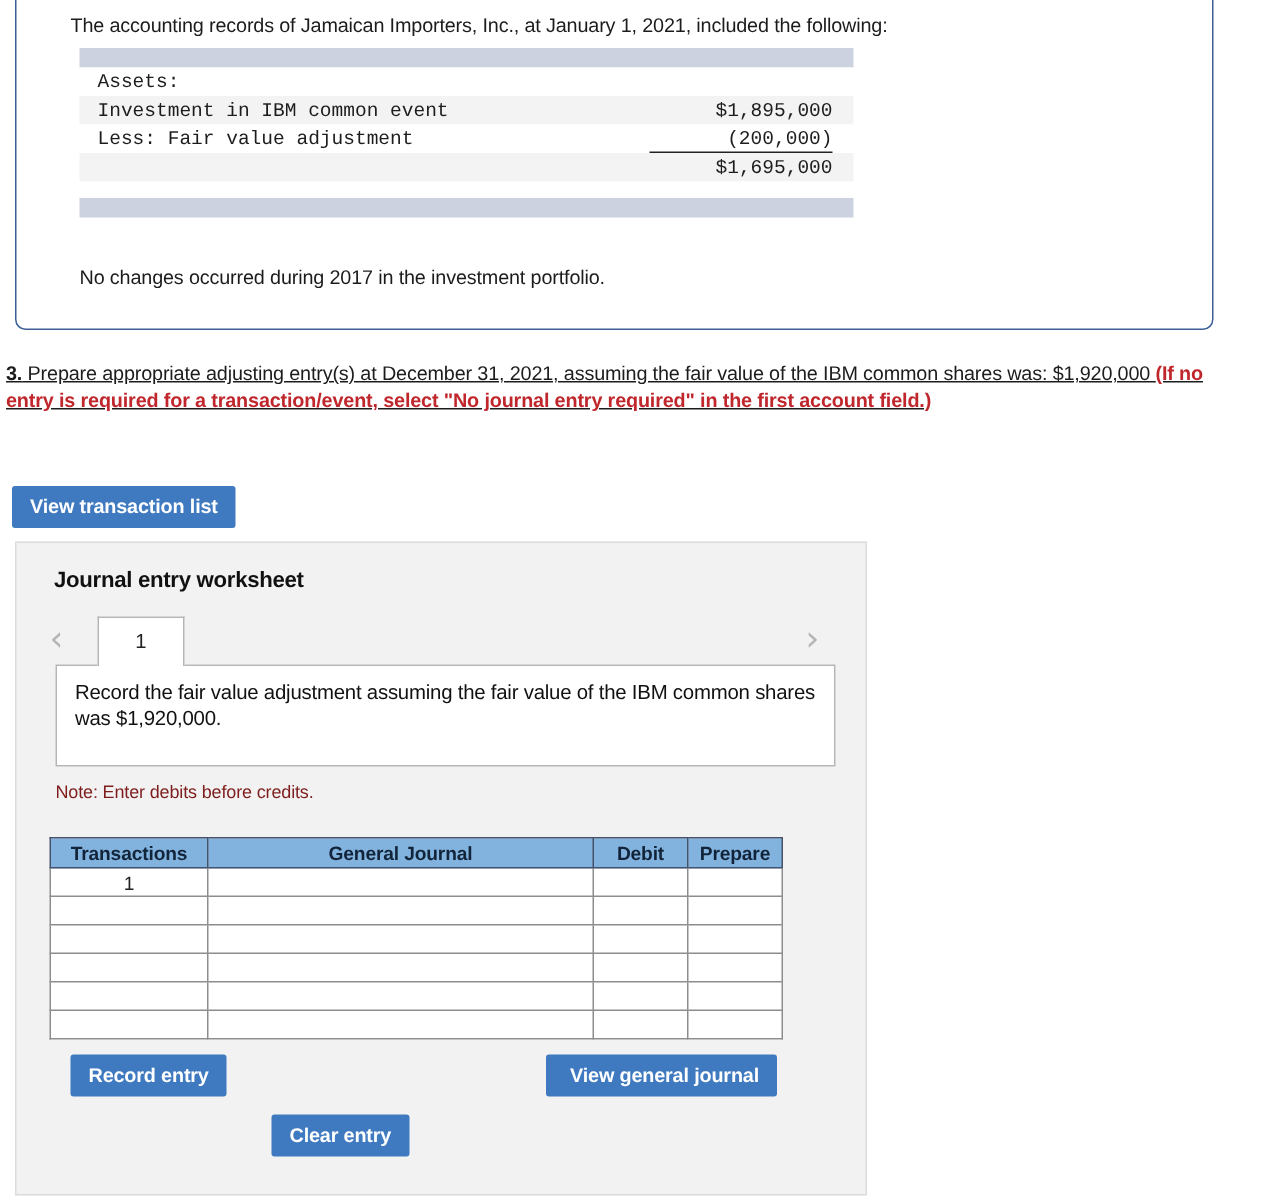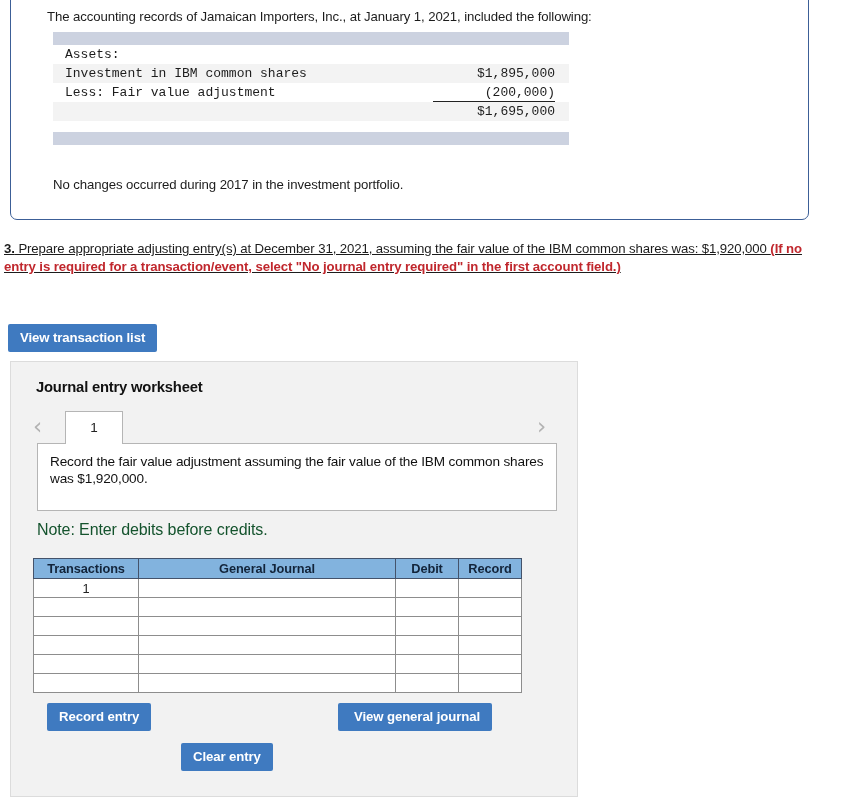--- a/index.html
+++ b/index.html
@@ -204,22 +204,22 @@
     line-height: 17px;
     color: #111;
     letter-spacing: -0.15px;
     z-index: 2;
   }
 
   #note-line {
     position: absolute;
     left: 26px;
     top: 159px;
-    font-size: 16px;
-    color: #14532d;
+    font-size: 12px;
+    color: #7f1d1d;
     letter-spacing: -0.1px;
     text-align: center;
   }
 
   
   #journal-table {
     position: absolute;
     left: 22px;
     top: 196px;
     width: 484px;
@@ -266,38 +266,38 @@
     box-sizing: border-box;
     cursor: text;
   }
   th.th-trans { width: 100px; }
   th.th-gj    { width: 252px; }
   th.th-debit { width: 58px; }
   th.th-credit{ width: 58px; }
 
   
   #record-entry        { position: absolute; left: 36px;  top: 341px; }
-  #view-general-journal{ position: absolute; left: 327px; top: 341px; padding-left: 16px; }
+  #view-general-journal{ position: absolute; left: 353px; top: 341px; padding-left: 16px; }
   #clear-entry         { position: absolute; left: 170px; top: 381px; }
 </style>
 </head>
 <body>
 
 <div id="fact-box">
 
   <div id="intro-text">The accounting records of Jamaican Importers, Inc., at January 1, 2021, included the following:</div>
 
   <div id="fin-table">
     <div class="fin-bar"></div>
     <div class="fin-row plain">
       <span class="fin-label">Assets:</span>
       <span class="fin-amt"></span>
     </div>
     <div class="fin-row stripe">
-      <span class="fin-label">Investment in IBM common shares</span>
+      <span class="fin-label">Investment in IBM common event</span>
       <span class="fin-amt">$1,895,000</span>
     </div>
     <div class="fin-row plain">
       <span class="fin-label">Less: Fair value adjustment</span>
       <span class="fin-amt ruled">(200,000)</span>
     </div>
     <div class="fin-row stripe">
       <span class="fin-label"></span>
       <span class="fin-amt">$1,695,000</span>
     </div>
@@ -327,21 +327,21 @@
   <div id="entry-description">Record the fair value adjustment assuming the fair value of the IBM common shares was $1,920,000.</div>
 
   <div id="note-line">Note: Enter debits before credits.</div>
 
   <table id="journal-table">
     <thead>
       <tr>
         <th class="th-trans">Transactions</th>
         <th class="th-gj">General Journal</th>
         <th class="th-debit">Debit</th>
-        <th class="th-credit">Record</th>
+        <th class="th-credit">Prepare</th>
       </tr>
     </thead>
     <tbody>
       <tr>
         <td class="col-trans">1</td>
         <td class="cell-input">
             <span class="field"></span>
           </td>
         <td class="cell-input">
             <span class="field"></span>

